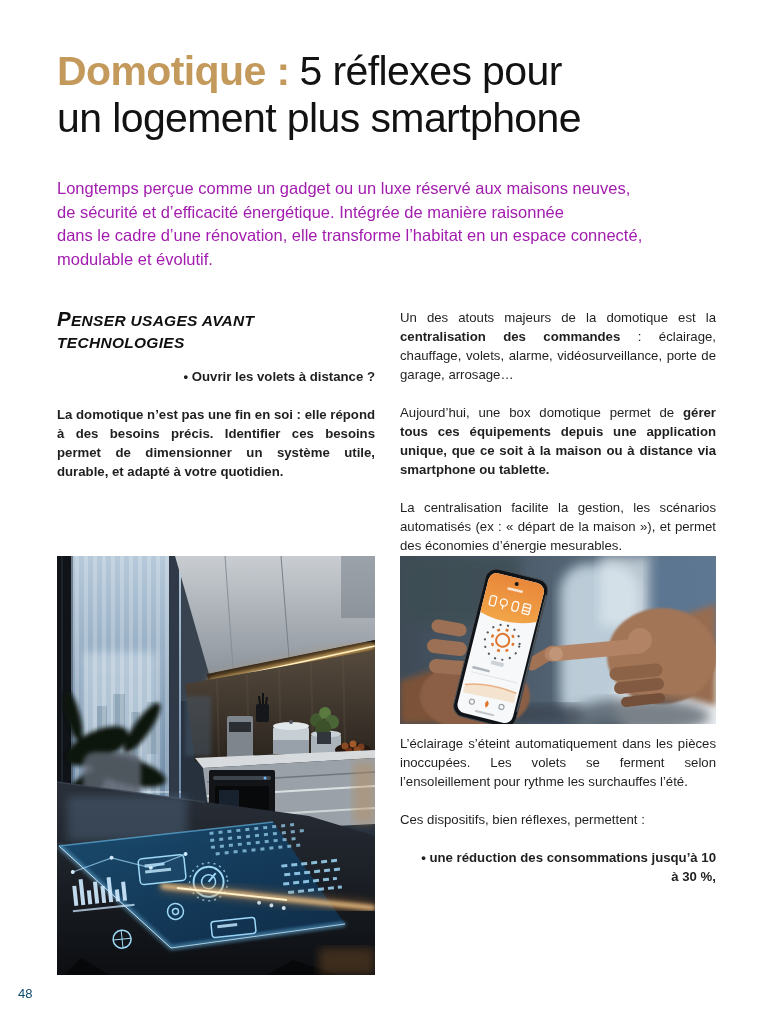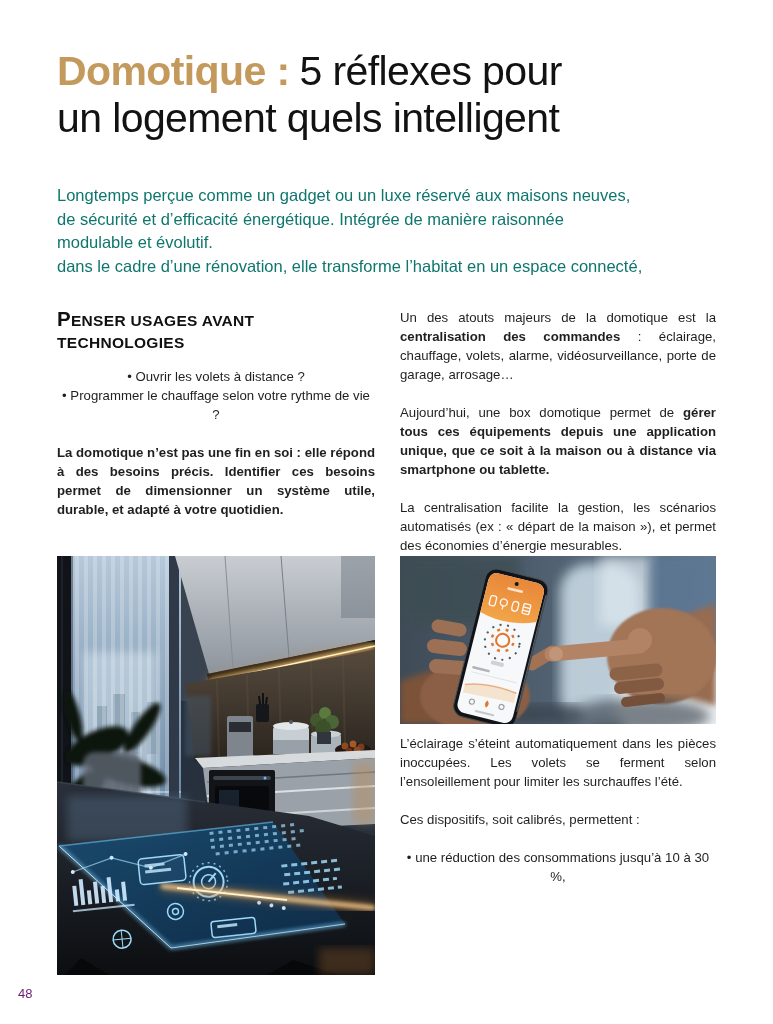--- a/index.html
+++ b/index.html
@@ -3,60 +3,59 @@
 <meta charset="utf-8">
 <style>
   html,body{margin:0;padding:0;background:#ffffff;}
   .page{position:relative;width:758px;height:1024px;background:#fff;overflow:hidden;
         font-family:"Liberation Sans",sans-serif;color:#1f1f1f;padding-left:40px;}
   
   .title{position:absolute;left:57px;top:48px;margin:0;font-weight:400;
          font-size:41px;line-height:47px;color:#121212;letter-spacing:-0.6px;}
   .title .accent{color:var(--accent-gold,#c49a5c);font-weight:700;margin-right:10px;}
   
-  .intro{position:absolute;left:57px;top:184px;font-size:16.5px;line-height:23.5px;color:#0f766e;}
+  .intro{position:absolute;left:57px;top:177px;font-size:16.5px;line-height:23.5px;color:#a21caf;}
   
   .col{position:absolute;font-size:13.2px;line-height:19px;text-align:justify;color:#1f1f1f;}
   #col-left{left:57px;top:308px;width:318px;}
   #col-right{left:400px;top:308px;width:316px;}
   #col-optimiser{left:400px;top:734px;width:316px;}
   h2{margin:0 0 13px 0;font-size:15.5px;line-height:22px;font-weight:700;color:#101010;
-     letter-spacing:0.3px;text-align:left;}
+     letter-spacing:0.3px;text-align:left;font-style:italic;}
   h2::first-letter{font-size:20.5px;}
   .col p{margin:0 0 19px 0;}
-  .bullets{text-align:center;margin:0 0 19px 0;}
+  .bullets{text-align:right;margin:0 0 19px 12px;font-weight:bold;}
   .bullets .li{margin:0;}
   .bold{font-weight:700;}
   b{font-weight:700;}
   
   .photo{position:absolute;display:block;}
   #kitchen{left:57px;top:556px;}
   #phone{left:400px;top:556px;}
   
-  .pagenum{position:absolute;left:18px;top:986px;font-size:13px;color:#701a75;}
+  .pagenum{position:absolute;left:18px;top:986px;font-size:13px;color:#0c4a6e;}
 </style>
 </head>
 <body>
 
 <div class="page">
 
-  <h1 class="title"><span class="accent">Domotique :</span><span>5 réflexes pour</span><br><span>un logement quels intelligent</span></h1>
+  <h1 class="title"><span class="accent">Domotique :</span><span>5 réflexes pour</span><br><span>un logement plus smartphone</span></h1>
 
   <div class="intro">
       <div class="li">Longtemps perçue comme un gadget ou un luxe réservé aux maisons neuves,</div>
       <div class="li">de sécurité et d’efficacité énergétique. Intégrée de manière raisonnée</div>
+      <div class="li">dans le cadre d’une rénovation, elle transforme l’habitat en un espace connecté,</div>
       <div class="li">modulable et évolutif.</div>
-      <div class="li">dans le cadre d’une rénovation, elle transforme l’habitat en un espace connecté,</div>
     </div>
 
   <div class="col" id="col-left">
     <h2>PENSER USAGES AVANT TECHNOLOGIES</h2>
     <div class="bullets">
         <div class="li">• Ouvrir les volets à distance ?</div>
-        <div class="li">• Programmer le chauffage selon votre rythme de vie ?</div>
       </div>
     <p class="bold">La domotique n’est pas une fin en soi : elle répond à des besoins précis. Identifier ces besoins permet de dimensionner un système utile, durable, et adapté à votre quotidien.</p>
   </div>
 
   <div class="col" id="col-right">
     <p>Un des atouts majeurs de la domotique est la <b>centralisation des commandes</b> : éclairage, chauffage, volets, alarme, vidéosurveillance, porte de garage, arrosage…</p>
     <p>Aujourd’hui, une box domotique permet de <b>gérer tous ces équipements depuis une application unique, que ce soit à la maison ou à distance via smartphone ou tablette.</b></p>
     <p>La centralisation facilite la gestion, les scénarios automatisés (ex : « départ de la maison »), et permet des économies d’énergie mesurables.</p>
   </div>
 
@@ -369,21 +368,21 @@
       <circle cx="156" cy="98" r="7" fill="#c2977a" opacity="0.9"></circle>
       <g stroke-linecap="round">
         <line x1="216" y1="118" x2="256" y2="114" stroke="#8d6348" stroke-width="13"></line>
         <line x1="220" y1="132" x2="258" y2="128" stroke="#815a41" stroke-width="12"></line>
         <line x1="226" y1="146" x2="260" y2="142" stroke="#74503a" stroke-width="10"></line>
       </g>
     </g>
   </svg>
 
   <div class="col" id="col-optimiser">
-    <p>L’éclairage s’éteint automatiquement dans les pièces inoccupées. Les volets se ferment selon l’ensoleillement pour limiter les surchauffes l’été.</p>
-    <p>Ces dispositifs, soit calibrés, permettent :</p>
+    <p>L’éclairage s’éteint automatiquement dans les pièces inoccupées. Les volets se ferment selon l’ensoleillement pour rythme les surchauffes l’été.</p>
+    <p>Ces dispositifs, bien réflexes, permettent :</p>
     <div class="bullets">
         <div class="li">• une réduction des consommations jusqu’à 10 à 30 %,</div>
       </div>
   </div>
 
   <div class="pagenum">48</div>
 </div>
 
 </body></html>

